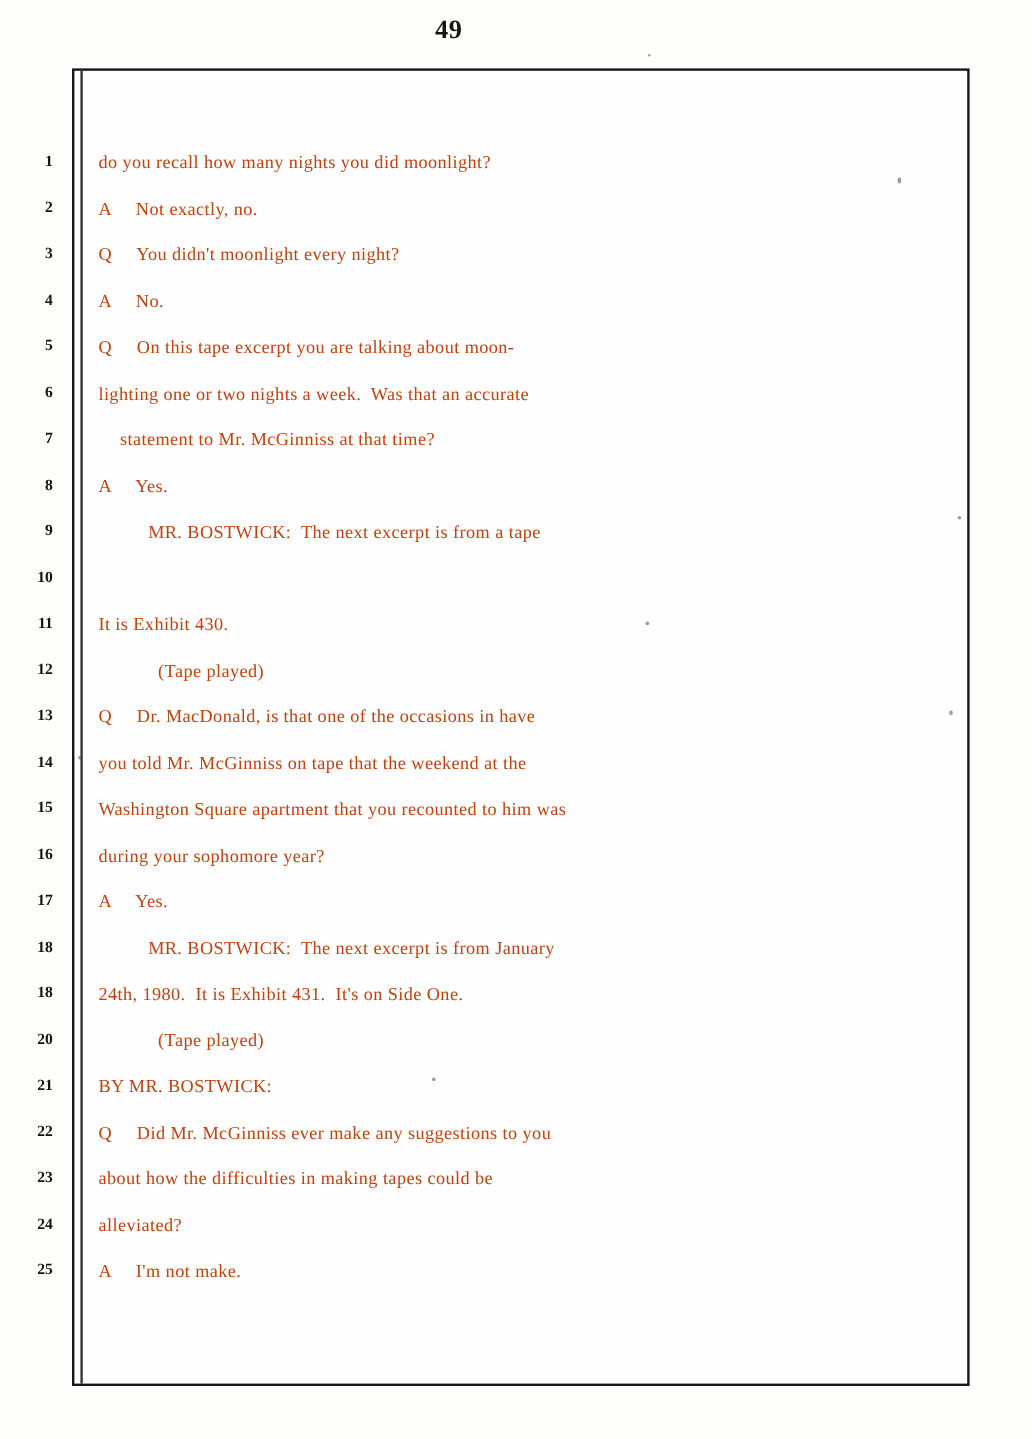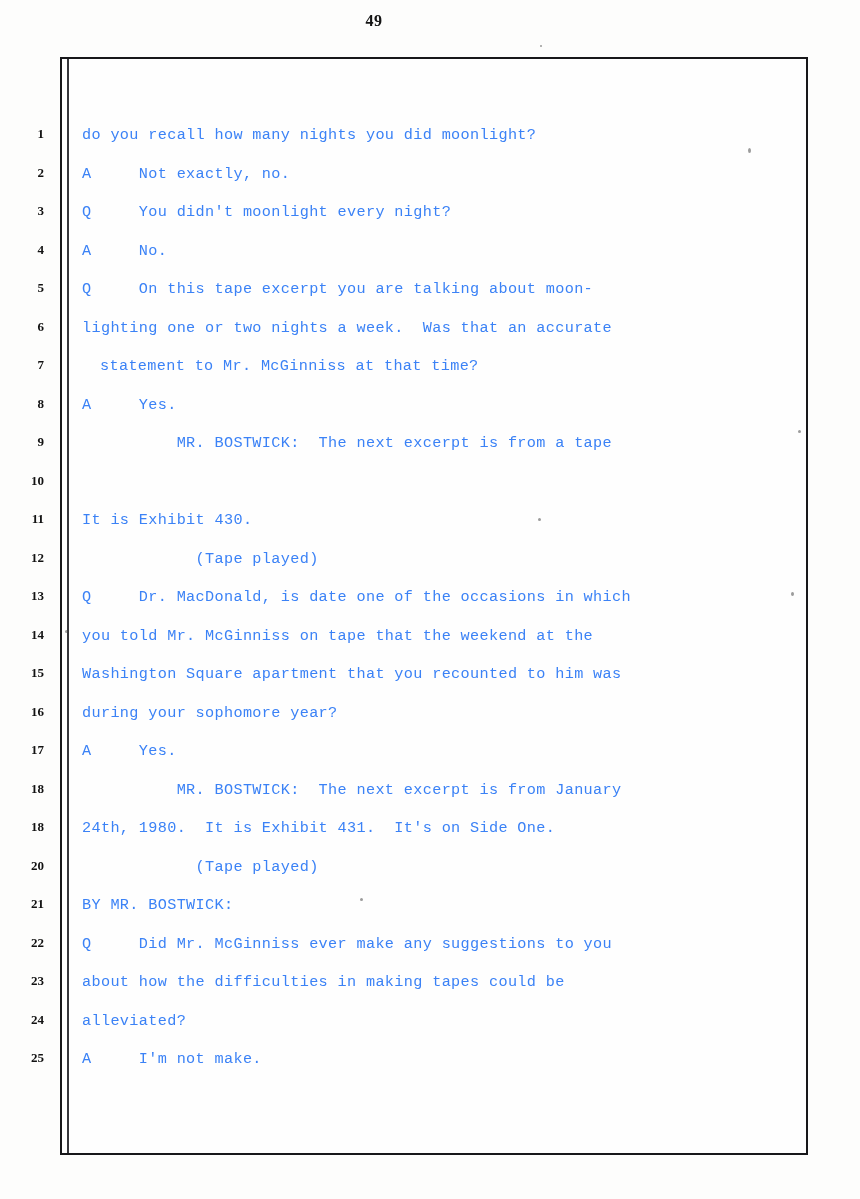--- a/index.html
+++ b/index.html
@@ -26,21 +26,21 @@
     background: #fdfdfc;
   }
 
   
   .page-number {
     position: absolute;
     top: 12px;
     left: 0;
     width: 748px;
     text-align: center;
-    font-size: 16px;
+    font-size: 22px;
     font-weight: 700;
     letter-spacing: 0.5px;
     color: #141414;
     font-family: "Liberation Serif", "DejaVu Serif", serif;
   }
 
   
   .transcript-frame {
     position: absolute;
     left: 60px;
@@ -90,24 +90,24 @@
     top: 57px;
     width: 748px;
     height: 1098px;
   }
   .tline {
     position: absolute;
     left: 22px;
     right: 6px;
     font-size: 15.2px;
     letter-spacing: 0.35px;
-    color: #3b82f6;
+    color: #c2410c;
     white-space: pre;
     line-height: 17px;
-    font-family: Liberation Mono, monospace;
+    font-family: Liberation Serif, serif;
   }
 
   
   .speck {
     position: absolute;
     background: #4a4a4a;
     border-radius: 50%;
     opacity: 0.55;
   }
 </style>
@@ -155,21 +155,21 @@
       <div class="tline" style="top: 108.5px;">A     Not exactly, no.</div>
       <div class="tline" style="top: 147px;">Q     You didn't moonlight every night?</div>
       <div class="tline" style="top: 185.5px;">A     No.</div>
       <div class="tline" style="top: 224px;">Q     On this tape excerpt you are talking about moon-</div>
       <div class="tline" style="top: 262.5px;">lighting one or two nights a week.  Was that an accurate</div>
       <div class="tline" style="top: 301px; margin-left: 18px;">statement to Mr. McGinniss at that time?</div>
       <div class="tline" style="top: 339.5px;">A     Yes.</div>
       <div class="tline" style="top: 378px;">          MR. BOSTWICK:  The next excerpt is from a tape</div>
       <div class="tline" style="top: 455px;">It is Exhibit 430.</div>
       <div class="tline" style="top: 493.5px;">            (Tape played)</div>
-      <div class="tline" style="top: 532px;">Q     Dr. MacDonald, is date one of the occasions in which</div>
+      <div class="tline" style="top: 532px;">Q     Dr. MacDonald, is that one of the occasions in have</div>
       <div class="tline" style="top: 570.5px;">you told Mr. McGinniss on tape that the weekend at the</div>
       <div class="tline" style="top: 609px;">Washington Square apartment that you recounted to him was</div>
       <div class="tline" style="top: 647.5px;">during your sophomore year?</div>
       <div class="tline" style="top: 686px;">A     Yes.</div>
       <div class="tline" style="top: 724.5px;">          MR. BOSTWICK:  The next excerpt is from January</div>
       <div class="tline" style="top: 763px;">24th, 1980.  It is Exhibit 431.  It's on Side One.</div>
       <div class="tline" style="top: 801.5px;">            (Tape played)</div>
       <div class="tline" style="top: 840px;">BY MR. BOSTWICK:</div>
       <div class="tline" style="top: 878.5px;">Q     Did Mr. McGinniss ever make any suggestions to you</div>
       <div class="tline" style="top: 917px;">about how the difficulties in making tapes could be</div>

